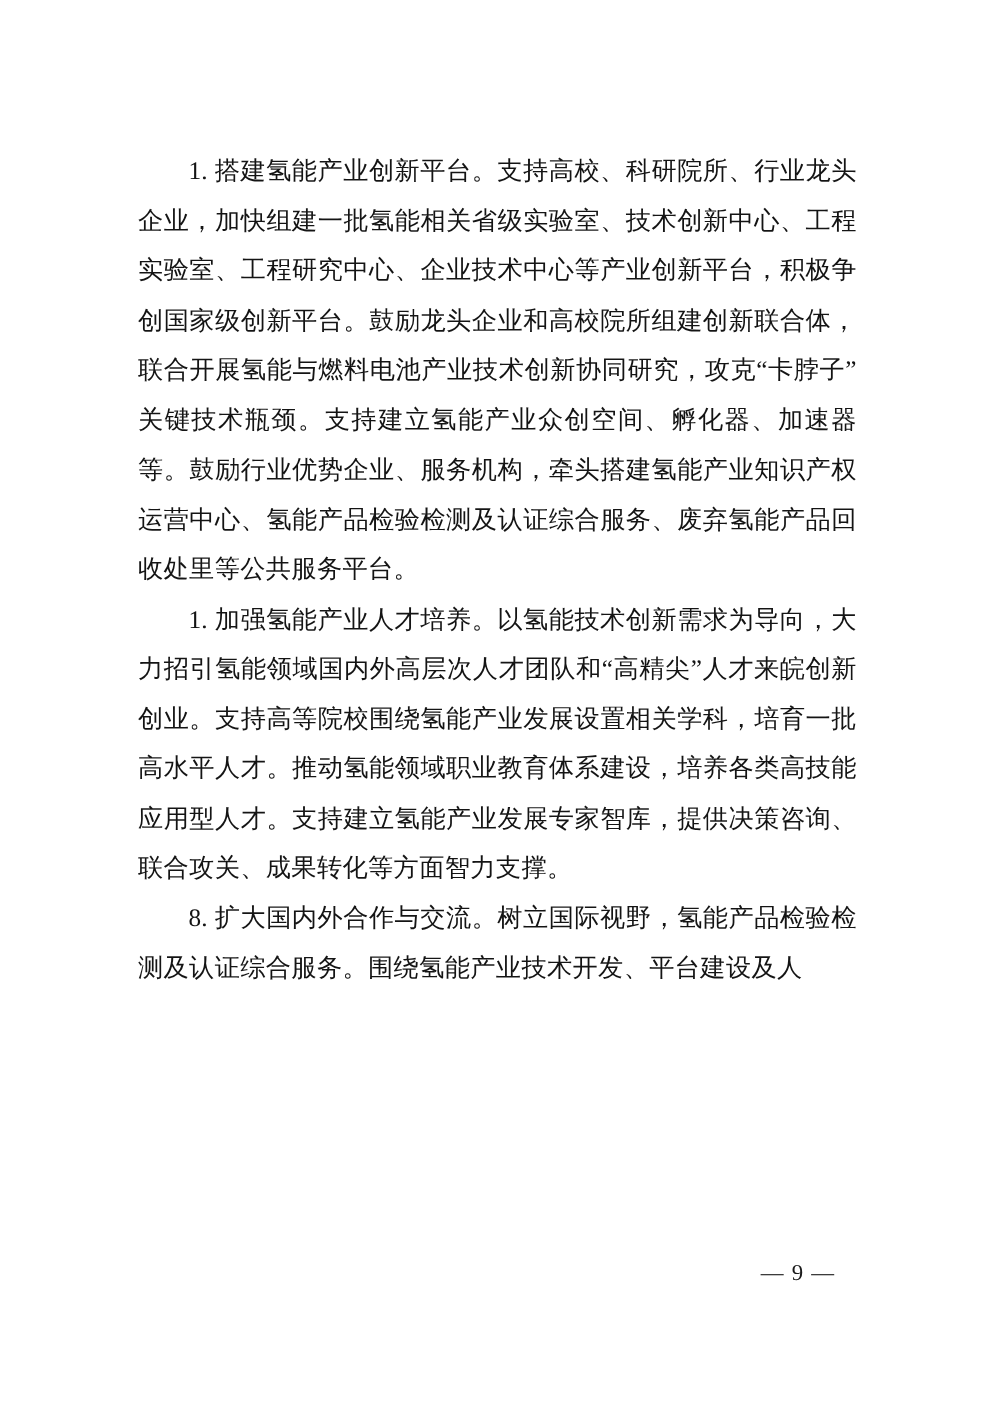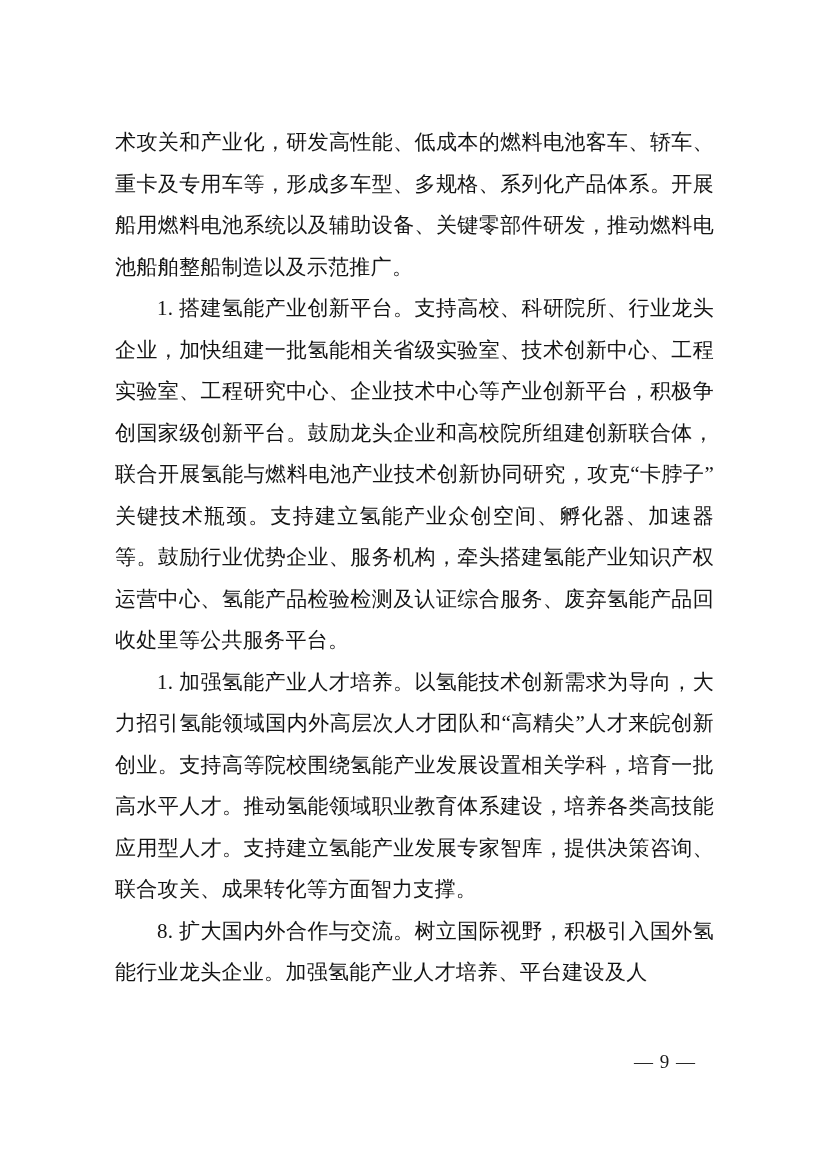--- a/index.html
+++ b/index.html
@@ -52,27 +52,26 @@
     letter-spacing: 1px;
     color: #1a1a1a;
   }
 </style>
 </head>
 <body>
 
 <div class="page">
   <div class="content">
 
-    <p class="body">术攻关和产业化，研发高性能、低成本的燃料电池客车、轿车、重卡及专用车等，形成多车型、多规格、系列化产品体系。开展船用燃料电池系统以及辅助设备、关键零部件研发，推动燃料电池船舶整船制造以及示范推广。</p>
 
 
     <p class="body indent"><span class="lead">1. 搭建氢能产业创新平台。</span><span>支持高校、科研院所、行业龙头企业，加快组建一批氢能相关省级实验室、技术创新中心、工程实验室、工程研究中心、企业技术中心等产业创新平台，积极争创国家级创新平台。鼓励龙头企业和高校院所组建创新联合体，联合开展氢能与燃料电池产业技术创新协同研究，攻克“卡脖子”关键技术瓶颈。支持建立氢能产业众创空间、孵化器、加速器等。鼓励行业优势企业、服务机构，牵头搭建氢能产业知识产权运营中心、氢能产品检验检测及认证综合服务、废弃氢能产品回收处里等公共服务平台。</span></p>
 
     <p class="body indent"><span class="lead">1. 加强氢能产业人才培养。</span><span>以氢能技术创新需求为导向，大力招引氢能领域国内外高层次人才团队和“高精尖”人才来皖创新创业。支持高等院校围绕氢能产业发展设置相关学科，培育一批高水平人才。推动氢能领域职业教育体系建设，培养各类高技能应用型人才。支持建立氢能产业发展专家智库，提供决策咨询、联合攻关、成果转化等方面智力支撑。</span></p>
 
-    <p class="body indent"><span class="lead">8. 扩大国内外合作与交流。</span><span>树立国际视野，积极引入国外氢能行业龙头企业。加强氢能产业人才培养、平台建设及人</span></p>
+    <p class="body indent"><span class="lead">8. 扩大国内外合作与交流。</span><span>树立国际视野，氢能产品检验检测及认证综合服务。围绕氢能产业技术开发、平台建设及人</span></p>
 
   </div>
 
   <div class="footer">
     <span>— 9 —</span>
   </div>
 </div>
 
 </body></html>

